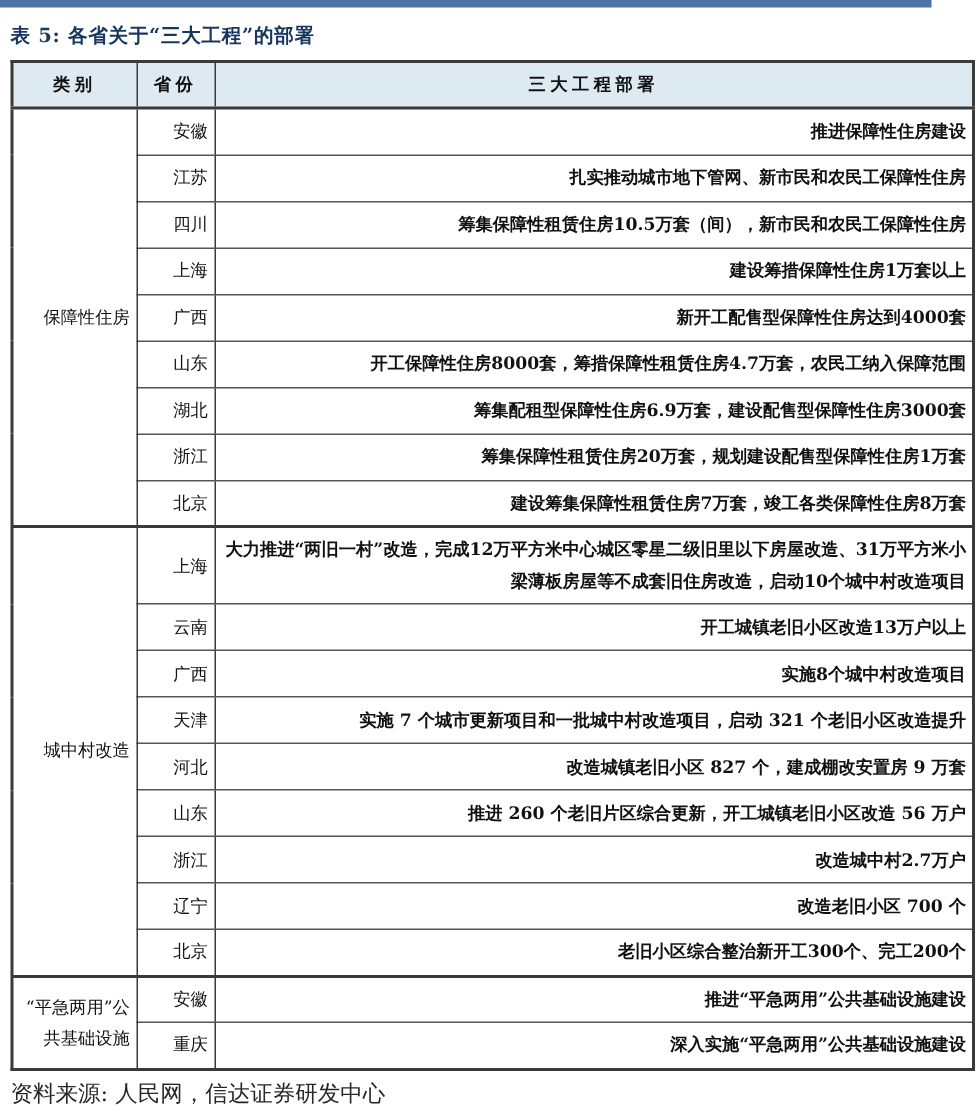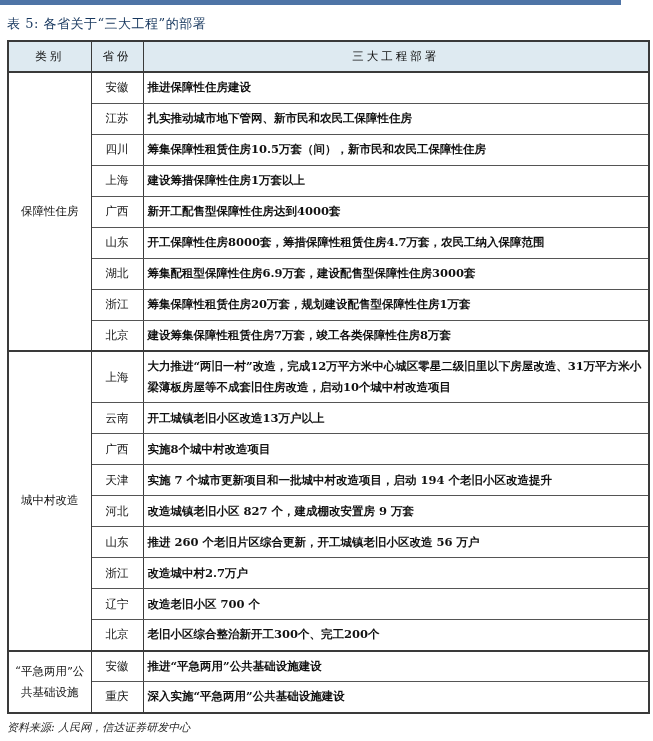--- a/index.html
+++ b/index.html
@@ -19,49 +19,50 @@
     color:var(--text);
     overflow:hidden;
   }
   .accent-bar{
     width:621px;height:5px;
     background:var(--accent-bar);
   }
   .table-title{
     margin:10px 11px 7px 7px;
     font-size:13px;
-    font-weight:normal;
+    font-weight:bold;
     color:var(--title-color);
     letter-spacing:0.5px;
   }
   table.dep-table{
     border-collapse:collapse;
     margin-left:7px;
     width:641px;
     font-size:11.5px;
     border:2px solid var(--border-dark);
     table-layout:fixed;
   }
   .dep-table th{
     background:var(--header-bg);
     height:28px;
-    font-weight:normal;
+    font-weight:bold;
     text-align:center;
     letter-spacing:3px;
     border:1px solid var(--border-dark);
     border-bottom:2px solid var(--border-dark);
     padding:2px;
   }
   .dep-table td{
     border:1px solid var(--border-row);
     border-left:1px solid var(--border-dark);
     border-right:1px solid var(--border-dark);
     line-height:21px;
     padding:4px 4px;
     vertical-align:middle;
+    text-align:right;
   }
   .dep-table tr{height:31px;}
   .cat-cell{
     text-align:center;
     padding:4px 2px;
   }
   .prov-cell{
     text-align:center;
     padding:4px 2px;
   }
@@ -69,22 +70,21 @@
     text-align:left;
     padding-left:7px;
     padding-right:5px;
     font-weight:bold;
   }
   tr.section-start td{
     border-top:2px solid var(--border-dark);
   }
   .source-note{
     margin:6px 0 0 7px;
-    font-size:11px;
-    font-style:italic;
+    font-size:15px;
     color:#262626;
   }
 </style>
 </head>
 <body>
 
 <div class="accent-bar"></div>
 
 <div class="table-title">表 5: 各省关于“三大工程”的部署</div>
 
@@ -147,21 +147,21 @@
       <tr>
         <td class="prov-cell">云南</td>
         <td class="dep-cell">开工城镇老旧小区改造13万户以上</td>
       </tr>
       <tr>
         <td class="prov-cell">广西</td>
         <td class="dep-cell">实施8个城中村改造项目</td>
       </tr>
       <tr>
         <td class="prov-cell">天津</td>
-        <td class="dep-cell">实施 7 个城市更新项目和一批城中村改造项目，启动 194 个老旧小区改造提升</td>
+        <td class="dep-cell">实施 7 个城市更新项目和一批城中村改造项目，启动 321 个老旧小区改造提升</td>
       </tr>
       <tr>
         <td class="prov-cell">河北</td>
         <td class="dep-cell">改造城镇老旧小区 827 个，建成棚改安置房 9 万套</td>
       </tr>
       <tr>
         <td class="prov-cell">山东</td>
         <td class="dep-cell">推进 260 个老旧片区综合更新，开工城镇老旧小区改造 56 万户</td>
       </tr>
       <tr>

